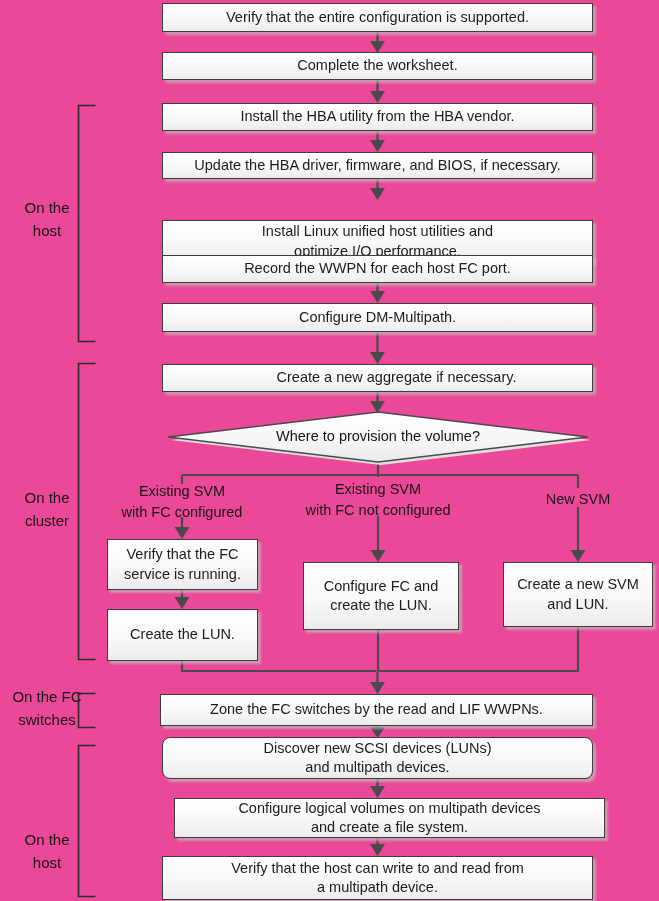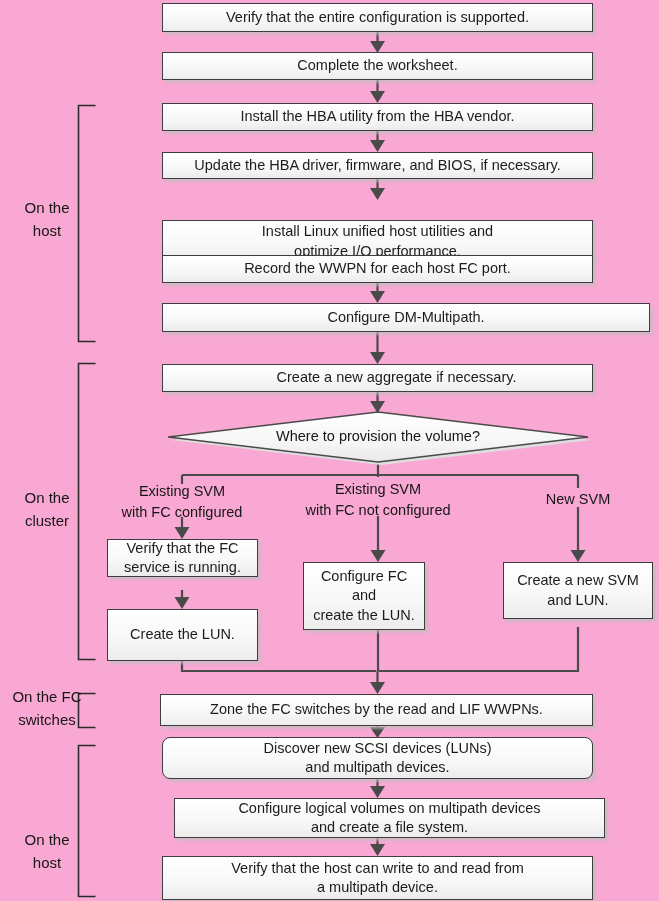--- a/index.html
+++ b/index.html
@@ -1,17 +1,17 @@
 <!DOCTYPE html>
 <html><head>
 <meta charset="utf-8">
 <style>
   html,body{margin:0;padding:0;background:#ffffff;}
   #stage{
-    position:relative;width:659px;height:901px;background:#f9a8d4;
+    position:relative;width:659px;height:901px;background:#ec4899;
     font-family:"Liberation Sans",sans-serif;color:#1c1c1c;overflow:hidden;
   }
   .box{
     position:absolute;box-sizing:border-box;
     border:1.4px solid #3d3d3d;
     background:linear-gradient(180deg,#ffffff 0%,#f8f8f8 55%,#ececec 100%);
     box-shadow:3px 3px 2px rgba(190,190,190,0.65);
     display:flex;align-items:center;justify-content:center;
     text-align:center;font-size:14.5px;line-height:1.32;
     white-space:pre-line;padding:1px 6px;
@@ -104,38 +104,38 @@
   </svg>
 
   <div class="box" style="left:162px;top:3px;width:431px;height:29px;">Verify that the entire configuration is supported.</div>
   <div class="box" style="left:162px;top:52px;width:431px;height:28px;">Complete the worksheet.</div>
 
   <div class="box" style="left:162px;top:103px;width:431px;height:28px;">Install the HBA utility from the HBA vendor.</div>
   <div class="box" style="left:162px;top:152px;width:431px;height:27px;">Update the HBA driver, firmware, and BIOS, if necessary.</div>
   <div class="box" style="left:162px;top:200px;width:431px;height:43px;margin-top:20px;">Install Linux unified host utilities and
 optimize I/O performance.</div>
   <div class="box" style="left:162px;top:255px;width:431px;height:28px;">Record the WWPN for each host FC port.</div>
-  <div class="box" style="left:162px;top:303px;width:488px;height:29px;">Configure DM-Multipath.</div>
+  <div class="box" style="left:162px;top:303px;width:431px;height:29px;">Configure DM-Multipath.</div>
 
   <div class="box" style="left:162px;top:364px;width:431px;height:28px;padding-left:44px;">Create a new aggregate if necessary.</div>
 
   <div class="decision-text">Where to provision the volume?</div>
 
   <div class="branch-label" style="left:107px;top:481px;width:150px;">Existing SVM
 with FC configured</div>
   <div class="branch-label" style="left:293px;top:479px;width:170px;">Existing SVM
 with FC not configured</div>
   <div class="branch-label" style="left:518px;top:489px;width:120px;">New SVM</div>
 
-  <div class="box" style="left:107px;top:539px;width:151px;height:38px;">Verify that the FC
+  <div class="box" style="left:107px;top:539px;width:151px;height:51px;">Verify that the FC
 service is running.</div>
   <div class="box" style="left:107px;top:609px;width:151px;height:52px;">Create the LUN.</div>
-  <div class="box" style="left:303px;top:562px;width:122px;height:68px;">Configure FC and
+  <div class="box" style="left:303px;top:562px;width:156px;height:68px;">Configure FC and
 create the LUN.</div>
-  <div class="box" style="left:503px;top:562px;width:150px;height:57px;">Create a new SVM
+  <div class="box" style="left:503px;top:562px;width:150px;height:65px;">Create a new SVM
 and LUN.</div>
 
   <div class="box" style="left:160px;top:694px;width:433px;height:32px;">Zone the FC switches by the read and LIF WWPNs.</div>
 
   <div class="box" style="left:162px;top:737px;width:431px;height:42px;border-radius:8px;">Discover new SCSI devices (LUNs)
 and multipath devices.</div>
   <div class="box" style="left:162px;top:798px;width:431px;height:40px;margin-left:12px;">Configure logical volumes on multipath devices
 and create a file system.</div>
   <div class="box" style="left:162px;top:856px;width:431px;height:44px;">Verify that the host can write to and read from
 a multipath device.</div>

